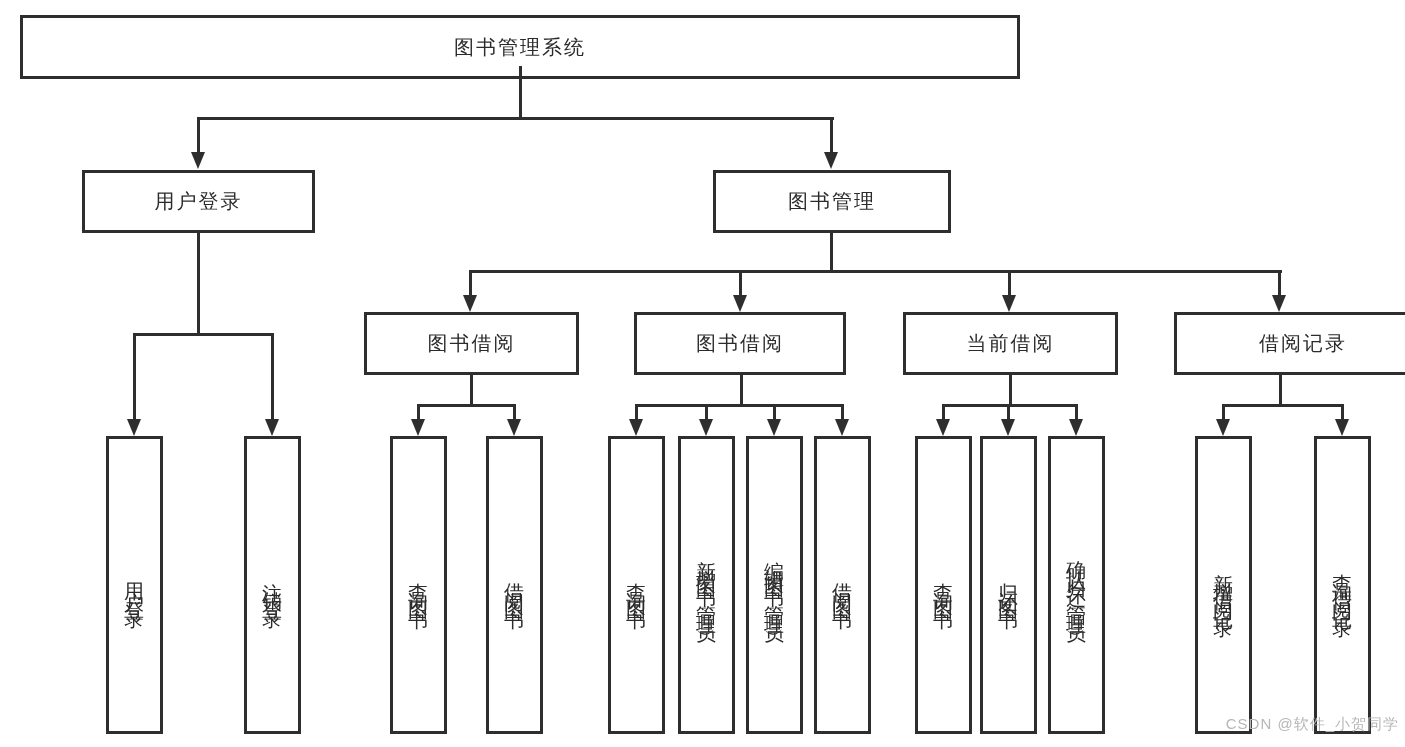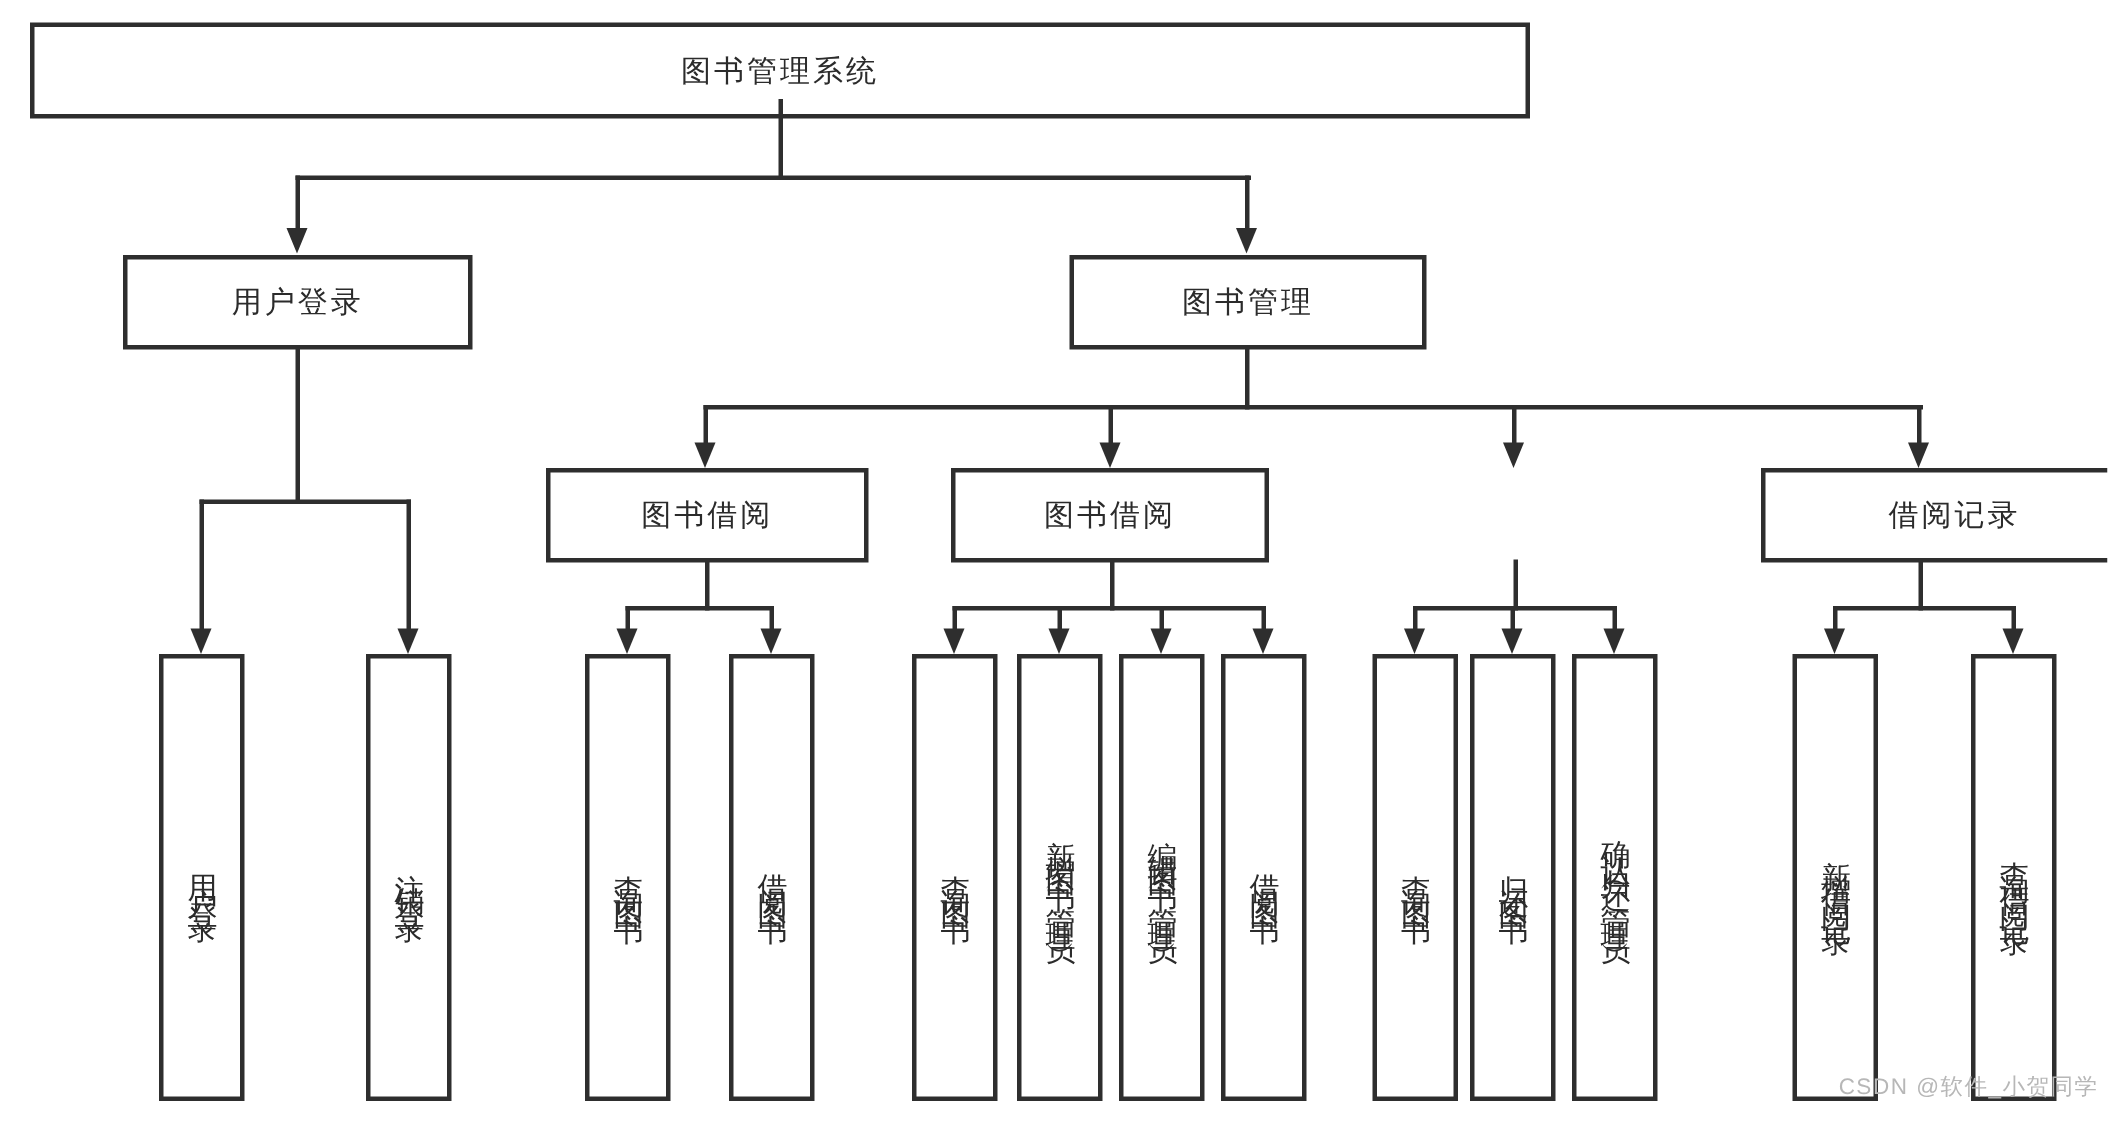--- a/index.html
+++ b/index.html
@@ -96,20 +96,23 @@
   </div>
   <div class="box" style="left:713px; top:170px; width:238px; height:63px;">
     <span>图书管理</span>
   </div>
 
   <div class="box" style="left:364px; top:312px; width:215px; height:63px;">
     <span>图书借阅</span>
   </div>
   <div class="box" style="left:634px; top:312px; width:212px; height:63px;">
     <span>图书借阅</span>
+  </div>
+  <div class="box" style="left:903px; top:312px; width:215px; height:63px;">
+    <span>当前借阅</span>
   </div>
   <div class="box" style="left:1174px; top:312px; width:258px; height:63px;">
     <span>借阅记录</span>
   </div>
 
   <div class="vbox" style="left:106px;">
     <span>用户登录</span>
   </div>
   <div class="vbox" style="left:244px;">
     <span>注销登录</span>

